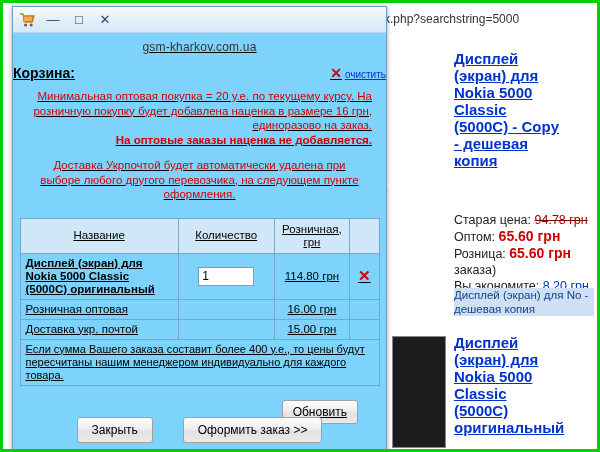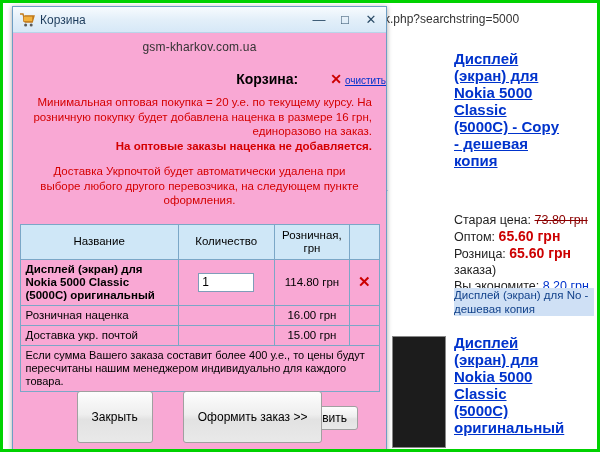--- a/index.html
+++ b/index.html
@@ -128,38 +128,39 @@
     display: flex;
     align-items: center;
     justify-content: center;
     cursor: default;
   }
 
   .dialog-body {
     position: absolute;
     left: 0; top: 26px;
     width: 373px; height: 418px;
-    background: #f9a8d4;
+    background: #7dd3fc;
     overflow: hidden;
+    text-decoration: underline;
   }
 
   .site-url {
     text-align: center;
     font-size: 12px;
     color: #333;
     padding-top: 7px;
     letter-spacing: 0.2px;
   }
 
   .cart-head {
     display: flex;
     align-items: baseline;
-    justify-content: flex-end;
-    gap: 32px;
-    margin-top: 16px;
+    justify-content: space-between;
+    gap: 60px;
+    margin-top: 10px;
   }
   .cart-head .h {
     font-size: 14px;
     font-weight: bold;
     color: #000;
   }
   .clear-link {
     font-size: 10px;
     color: #0033cc;
     text-decoration: underline;
@@ -265,21 +266,21 @@
     margin: 14px 28px 0 0;
   }
   .row-bottom {
     position: absolute;
     left: 0; right: 0;
     bottom: 8px;
     display: flex;
     justify-content: center;
     gap: 30px;
   }
-  .btn-wide { padding: 18px 14px; }
+  .btn-wide { padding: 5px 14px; }
 </style>
 </head>
 <body>
 
 <div id="root">
 
   <div class="bg-page">
 
     <div class="bg-url">k.php?searchstring=5000</div>
 
@@ -287,21 +288,21 @@
     <div class="bg-thumb t2"></div>
     <div class="bg-thumb t3"></div>
 
     <div class="bg-more">нее...</div>
 
     <div class="bg-title-link bg-title-1">Дисплей (экран) для Nokia 5000 Classic (5000C) - Copy - дешевая копия</div>
 
     <div class="bg-price-block">
       <div class="row">
         <span>Старая цена:</span>
-        <span class="old">73.80 грн</span>
+        <span class="old">94.78 грн</span>
       </div>
       <div class="row">
         <span>Оптом:</span>
         <span class="red">65.60 грн</span>
       </div>
       <div class="row">
         <span>Розница:</span>
         <span class="red">65.60 грн</span>
       </div>
       <div class="row">заказа)</div>
@@ -320,21 +321,20 @@
 
     <div class="titlebar">
       <span class="title-icon">
         <svg width="16" height="16" viewBox="0 0 16 16">
           <path d="M1 2 h3 l2.2 8 h7 l1.8 -6 h-9.4" fill="none" stroke="#c27b1b" stroke-width="1.4"></path>
           <rect x="4.6" y="4.2" width="9" height="5.2" fill="#f3b23c" stroke="#c27b1b" stroke-width="0.8"></rect>
           <circle cx="6.6" cy="13" r="1.5" fill="#5a5a5a"></circle>
           <circle cx="12.2" cy="13" r="1.5" fill="#5a5a5a"></circle>
         </svg>
       </span>
-      <span class="title-text">Корзина</span>
       <span class="win-btn">—</span>
       <span class="win-btn">□</span>
       <span class="win-btn">✕</span>
     </div>
 
     <div class="dialog-body">
 
       <div class="site-url">gsm-kharkov.com.ua</div>
 
       <div class="cart-head">
@@ -366,21 +366,21 @@
           <td class="c-qty">
             <input class="qty-input" type="text" value="1" style="">
           </td>
           <td class="c-sum">114.80 грн</td>
           <td class="c-del">
             <span class="del-x">✕</span>
           </td>
         </tr>
 
         <tr>
-          <td class="plain-name">Розничная наценка</td>
+          <td class="plain-name">Розничная оптовая</td>
           <td class="c-qty"></td>
           <td class="c-sum">16.00 грн</td>
           <td class="c-del"></td>
         </tr>
 
         <tr>
           <td class="plain-name">Доставка укр. почтой</td>
           <td class="c-qty"></td>
           <td class="c-sum">15.00 грн</td>
           <td class="c-del"></td>

